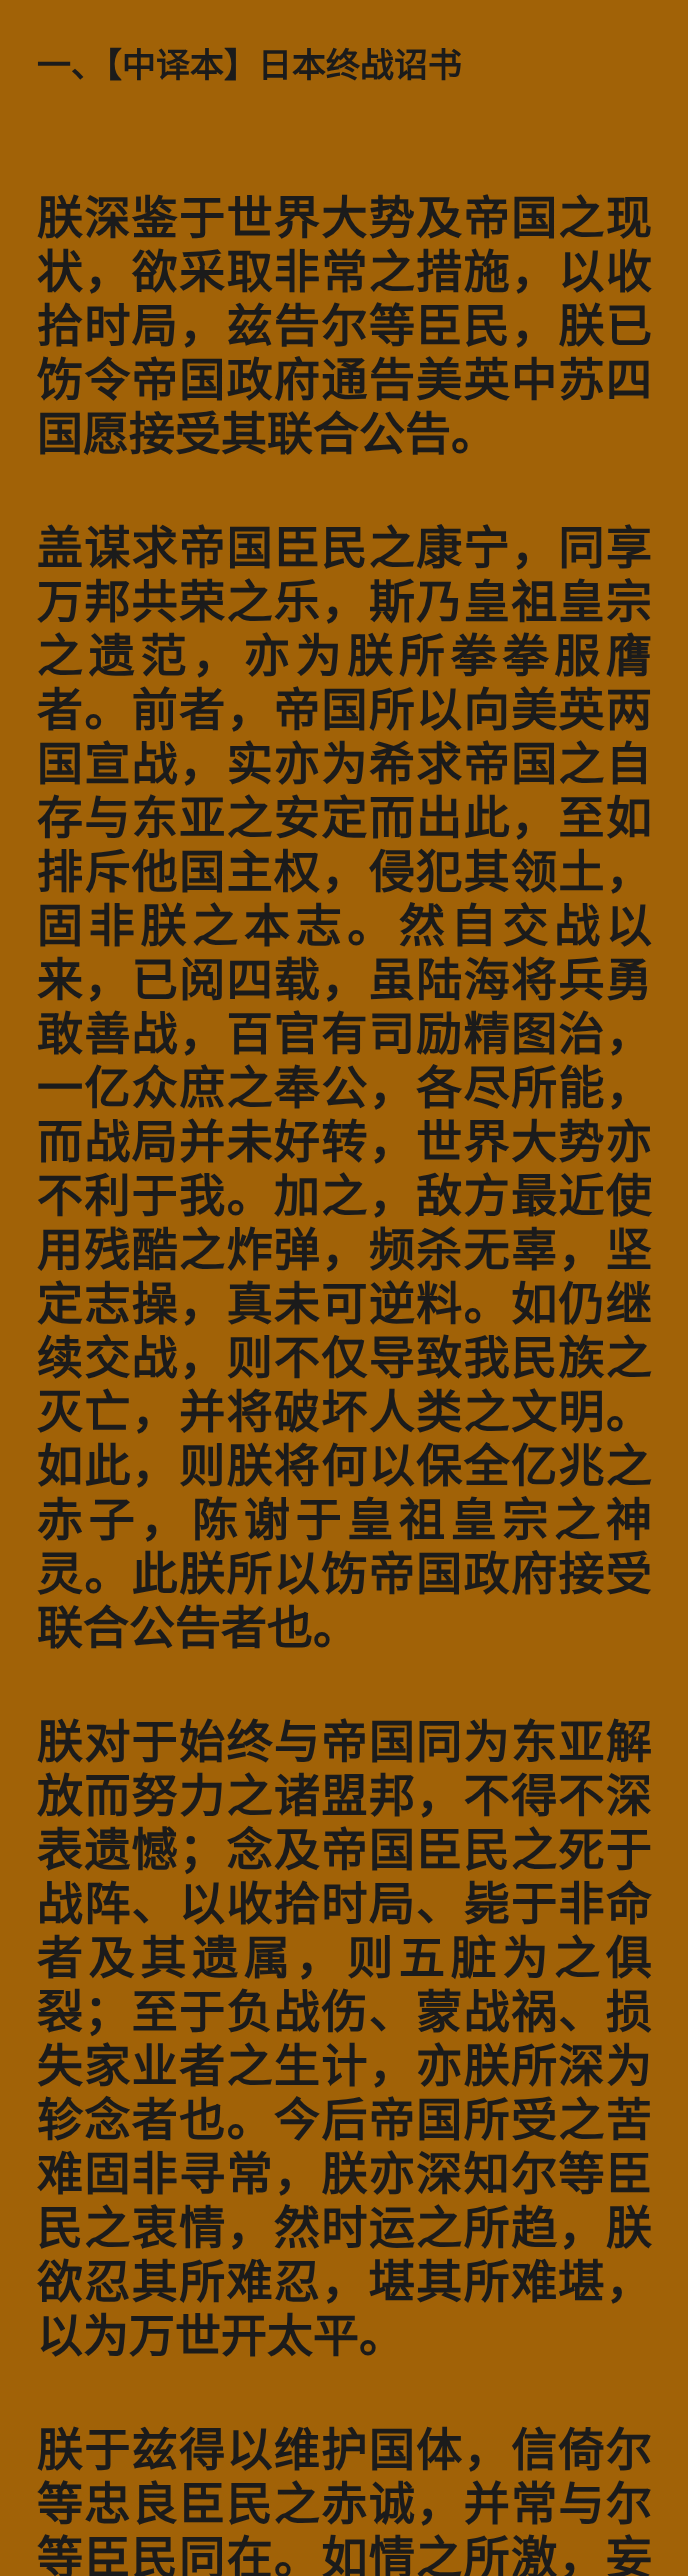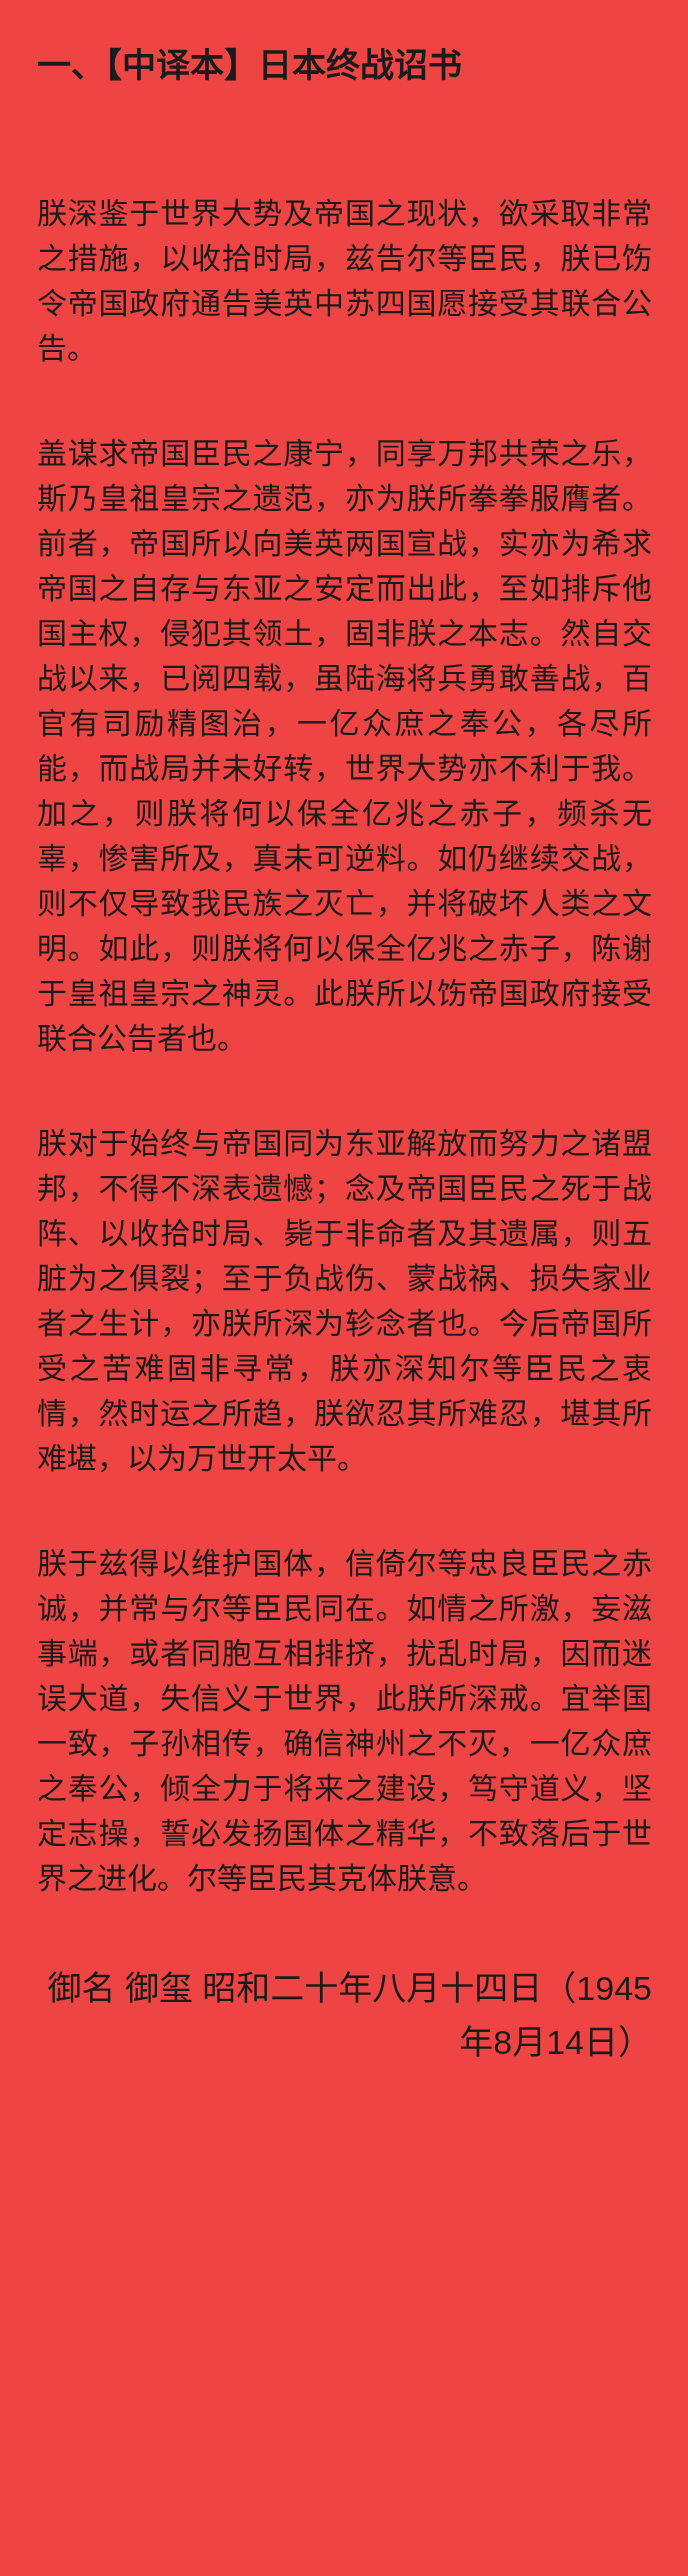--- a/index.html
+++ b/index.html
@@ -6,37 +6,37 @@
     margin: 0;
     padding: 0;
     background: #ffffff;
   }
   .page {
     position: relative;
     width: 689px;
     height: 2576px;
     box-sizing: border-box;
     padding: 38px 37px 0 37px;
-    background: #ef4444;
+    background: #a16207;
     color: #1b1b1b;
     font-family: "Liberation Sans", sans-serif;
     overflow: hidden;
   }
   .doc-title {
     font-size: 34px;
     font-weight: 700;
     line-height: 54px;
     margin: 0 0 99px 0;
     text-align: left;
     white-space: nowrap;
   }
   .para {
-    font-size: 30px;
-    font-weight: 400;
-    line-height: 45px;
+    font-size: 46px;
+    font-weight: 700;
+    line-height: 54px;
     margin: 0 0 60px 0;
     text-align: justify;
     text-justify: inter-ideograph;
     word-break: normal;
   }
   .signature {
     font-size: 34px;
     font-weight: 400;
     line-height: 54px;
     margin: 0;
@@ -44,21 +44,21 @@
   }
 </style>
 </head>
 <body>
 
 <main class="page">
   <h1 class="doc-title">一、【中译本】日本终战诏书</h1>
 
   <p class="para">朕深鉴于世界大势及帝国之现状，欲采取非常之措施，以收拾时局，兹告尔等臣民，朕已饬令帝国政府通告美英中苏四国愿接受其联合公告。</p>
 
-  <p class="para">盖谋求帝国臣民之康宁，同享万邦共荣之乐，斯乃皇祖皇宗之遗范，亦为朕所拳拳服膺者。前者，帝国所以向美英两国宣战，实亦为希求帝国之自存与东亚之安定而出此，至如排斥他国主权，侵犯其领土，固非朕之本志。然自交战以来，已阅四载，虽陆海将兵勇敢善战，百官有司励精图治，一亿众庶之奉公，各尽所能，而战局并未好转，世界大势亦不利于我。加之，则朕将何以保全亿兆之赤子，频杀无辜，惨害所及，真未可逆料。如仍继续交战，则不仅导致我民族之灭亡，并将破坏人类之文明。如此，则朕将何以保全亿兆之赤子，陈谢于皇祖皇宗之神灵。此朕所以饬帝国政府接受联合公告者也。</p>
+  <p class="para">盖谋求帝国臣民之康宁，同享万邦共荣之乐，斯乃皇祖皇宗之遗范，亦为朕所拳拳服膺者。前者，帝国所以向美英两国宣战，实亦为希求帝国之自存与东亚之安定而出此，至如排斥他国主权，侵犯其领土，固非朕之本志。然自交战以来，已阅四载，虽陆海将兵勇敢善战，百官有司励精图治，一亿众庶之奉公，各尽所能，而战局并未好转，世界大势亦不利于我。加之，敌方最近使用残酷之炸弹，频杀无辜，坚定志操，真未可逆料。如仍继续交战，则不仅导致我民族之灭亡，并将破坏人类之文明。如此，则朕将何以保全亿兆之赤子，陈谢于皇祖皇宗之神灵。此朕所以饬帝国政府接受联合公告者也。</p>
 
   <p class="para">朕对于始终与帝国同为东亚解放而努力之诸盟邦，不得不深表遗憾；念及帝国臣民之死于战阵、以收拾时局、毙于非命者及其遗属，则五脏为之俱裂；至于负战伤、蒙战祸、损失家业者之生计，亦朕所深为轸念者也。今后帝国所受之苦难固非寻常，朕亦深知尔等臣民之衷情，然时运之所趋，朕欲忍其所难忍，堪其所难堪，以为万世开太平。</p>
 
   <p class="para">朕于兹得以维护国体，信倚尔等忠良臣民之赤诚，并常与尔等臣民同在。如情之所激，妄滋事端，或者同胞互相排挤，扰乱时局，因而迷误大道，失信义于世界，此朕所深戒。宜举国一致，子孙相传，确信神州之不灭，一亿众庶之奉公，倾全力于将来之建设，笃守道义，坚定志操，誓必发扬国体之精华，不致落后于世界之进化。尔等臣民其克体朕意。</p>
 
   <p class="signature">御名 御玺 昭和二十年八月十四日（1945年8月14日）</p>
 </main>
 
 
 </body></html>

